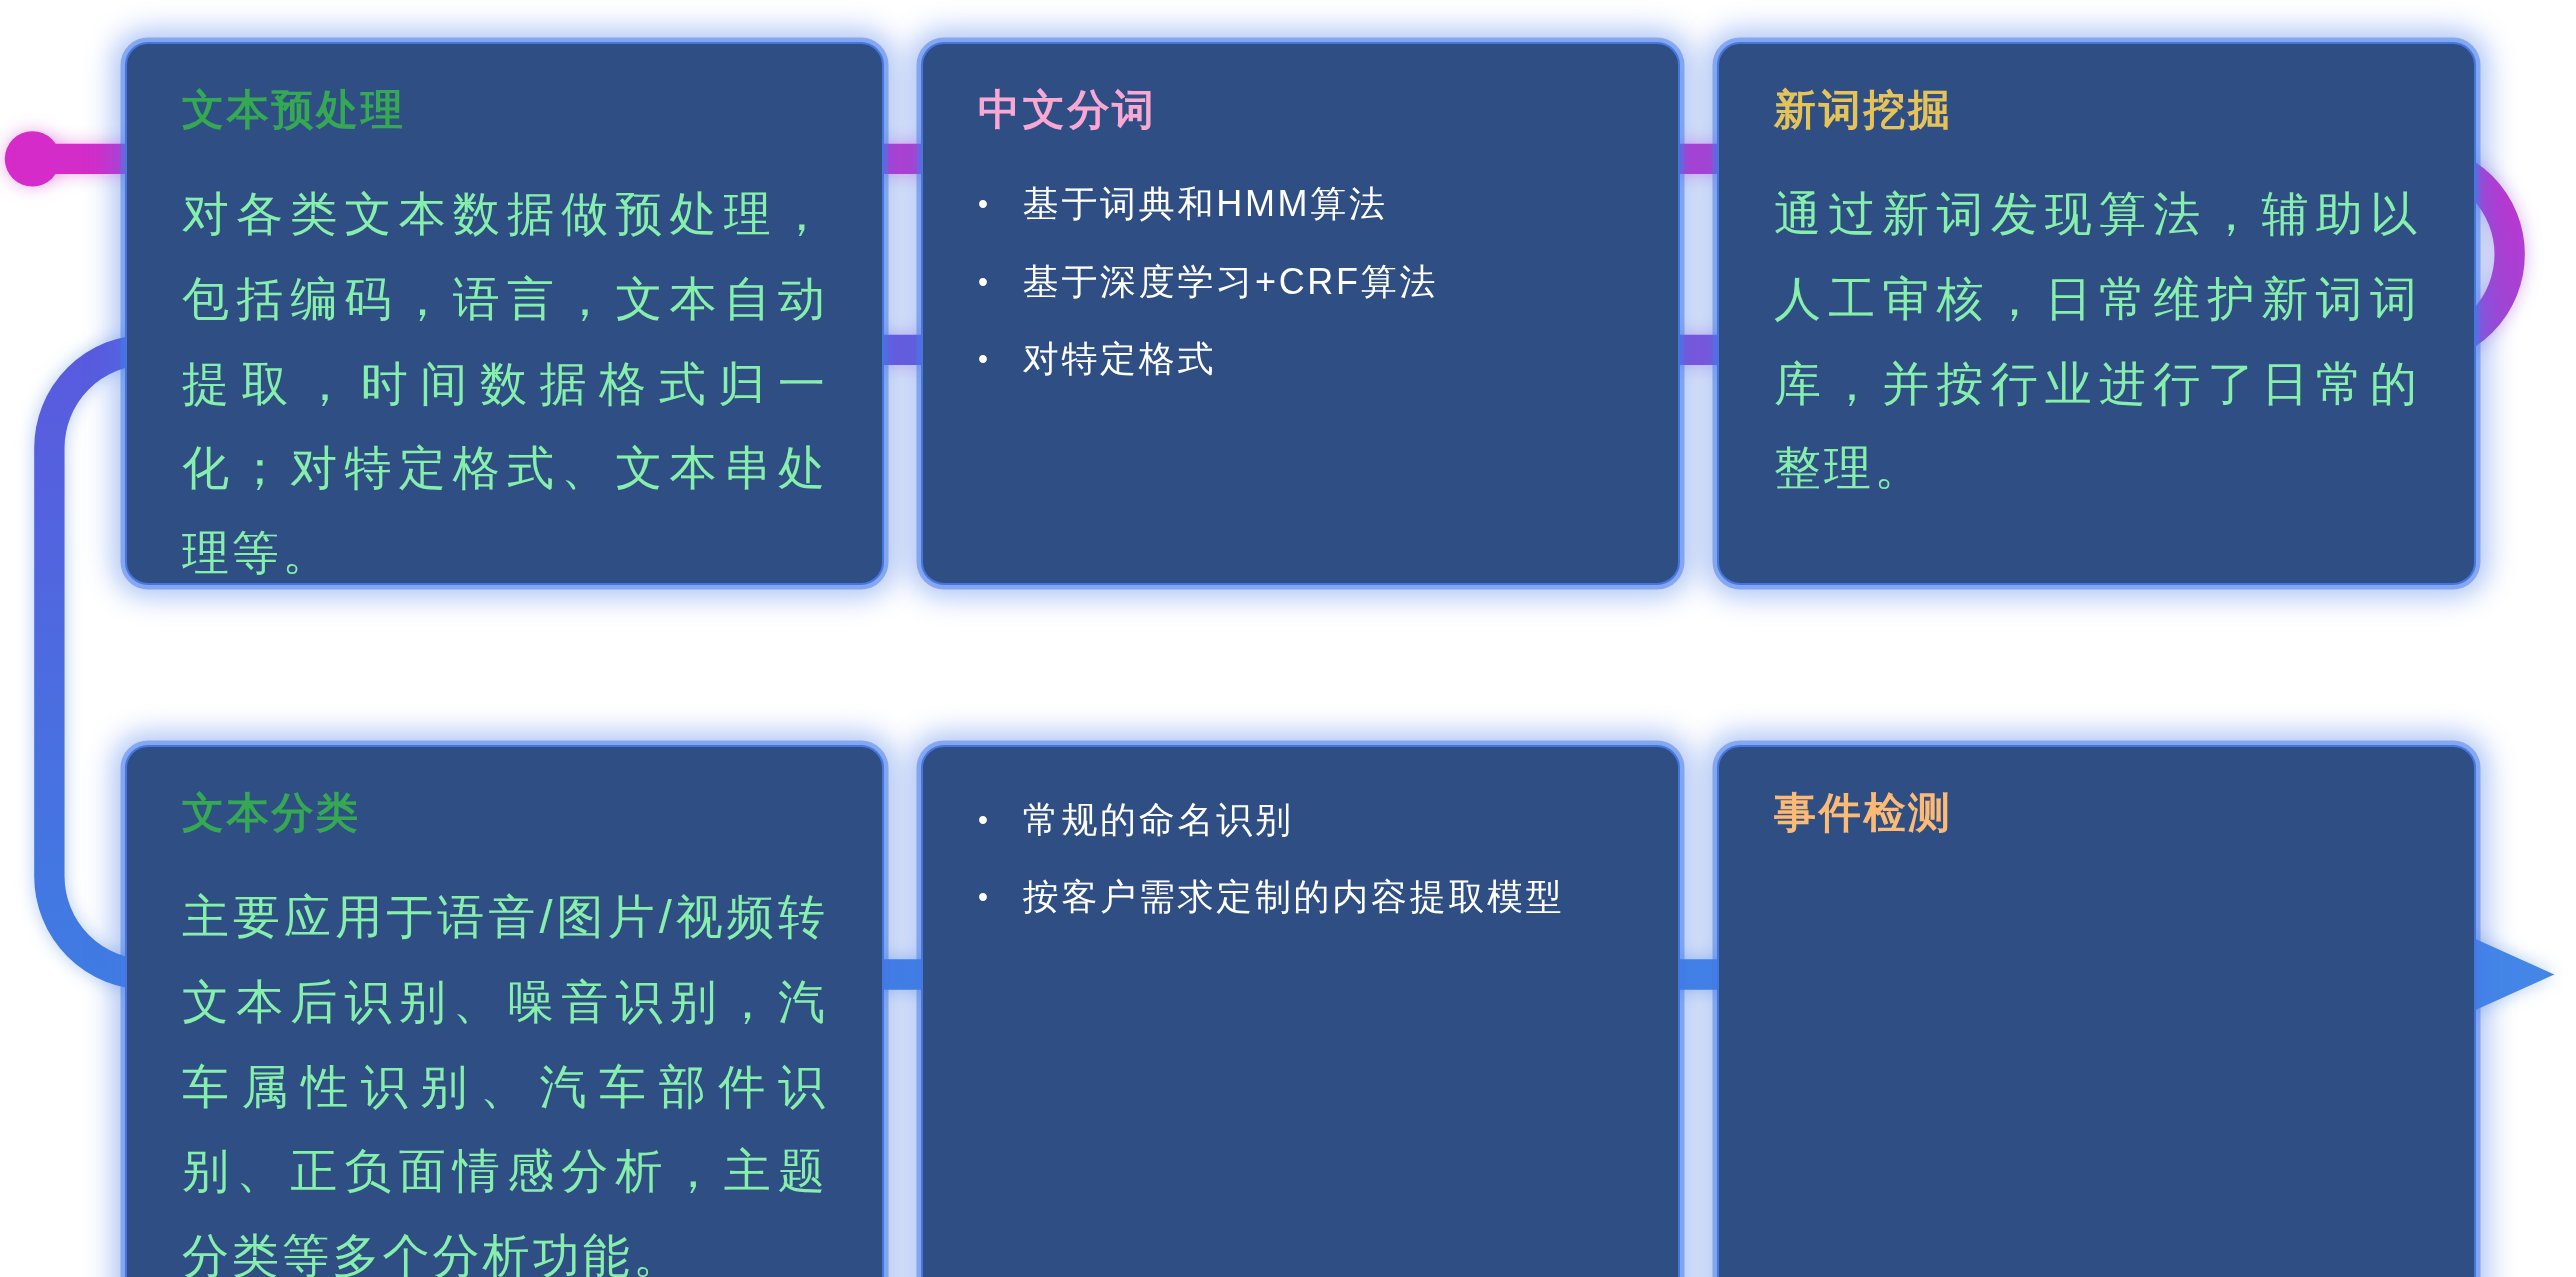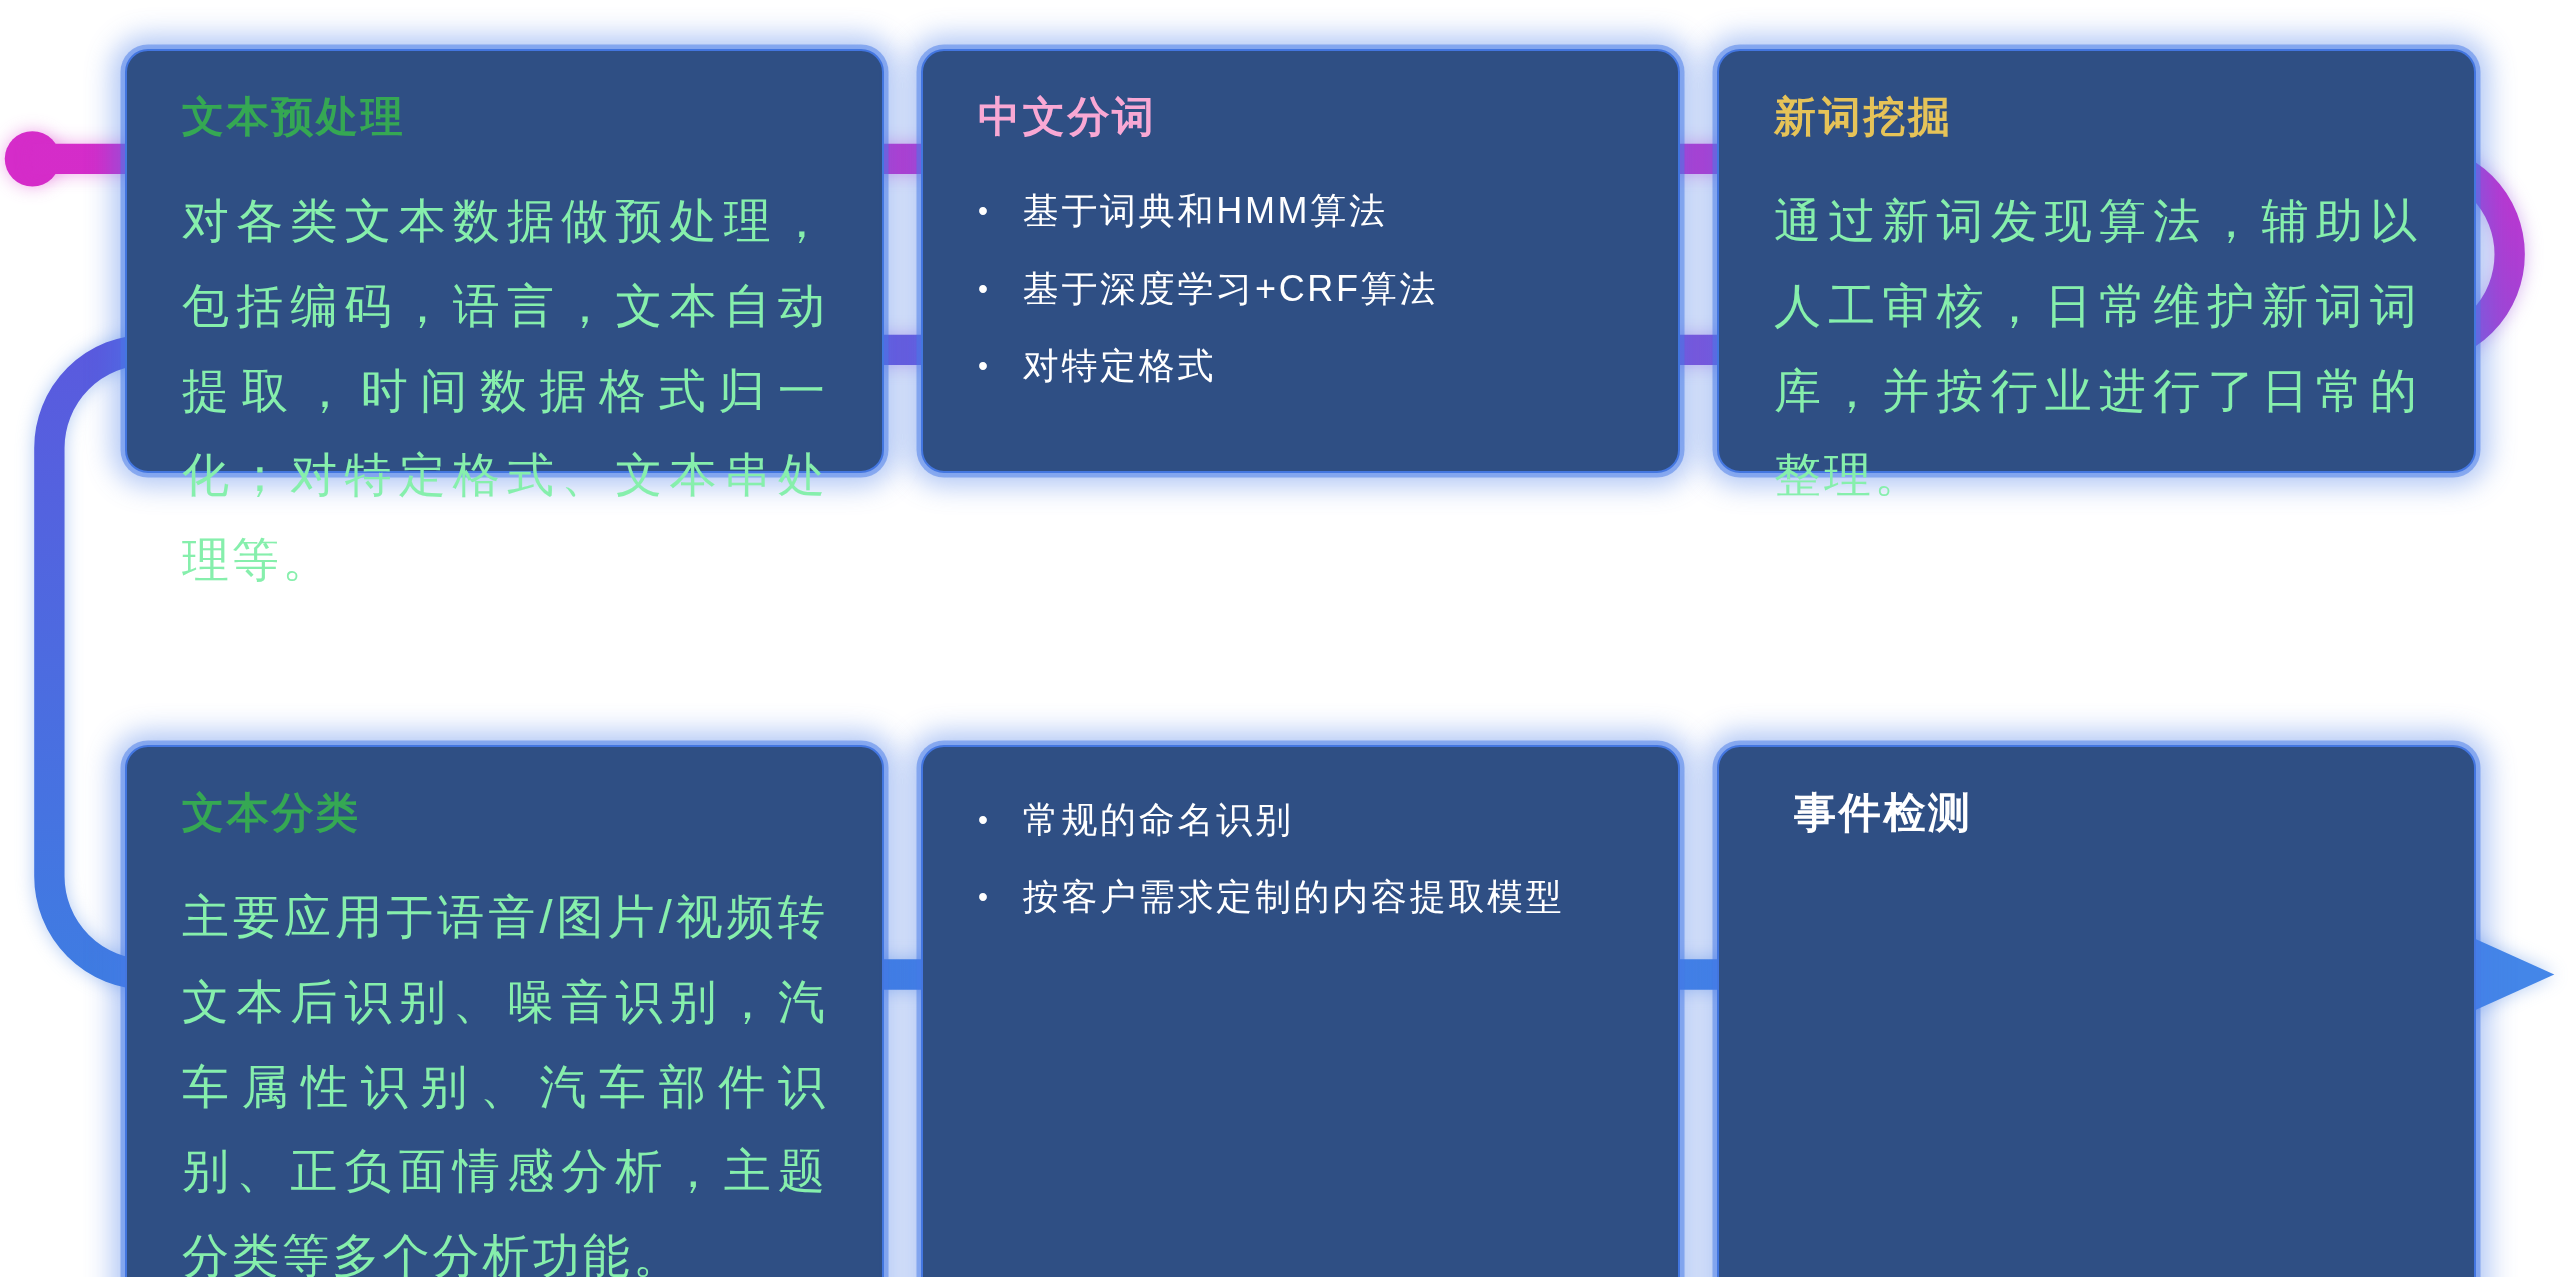--- a/index.html
+++ b/index.html
@@ -28,21 +28,21 @@
     position: absolute;
     z-index: 1;
     width: 759px;
     background: #2f4f84;
     border: 2.7px solid #4376e0;
     border-radius: 23px;
     box-shadow: 0 0 0 4.5px rgba(70,122,232,.50),
                 0 0 27px 12.5px rgba(70,122,232,.42);
     padding: 41px 54px 36px 55px;
   }
-  .card.r1 { top: 49px;  height: 424px; }
+  .card.r1 { top: 42px;  height: 543px; }
   .card.r2 { top: 745px; height: 597px; }
   .card.c1 { left: 125px; }
   .card.c2 { left: 921px; }
   .card.c3 { left: 1717px; }
 
   .card-title {
     font-size: 42px;
     font-weight: bold;
     letter-spacing: 2.7px;
     margin-bottom: 37px;
@@ -161,17 +161,17 @@
         <span>常规的命名识别</span>
       </li>
       <li>
         <span class="bullet-dot">•</span>
         <span>按客户需求定制的内容提取模型</span>
       </li>
     </ul>
   </div>
 
   <div class="card r2 c3">
-    <h2 class="card-title" style="color: #ffffff; margin-left: 20px;">事件检测</h2>
+    <h2 class="card-title" style="color: #fdba74;">事件检测</h2>
   </div>
 
 </div>
 
 
 </body></html>

